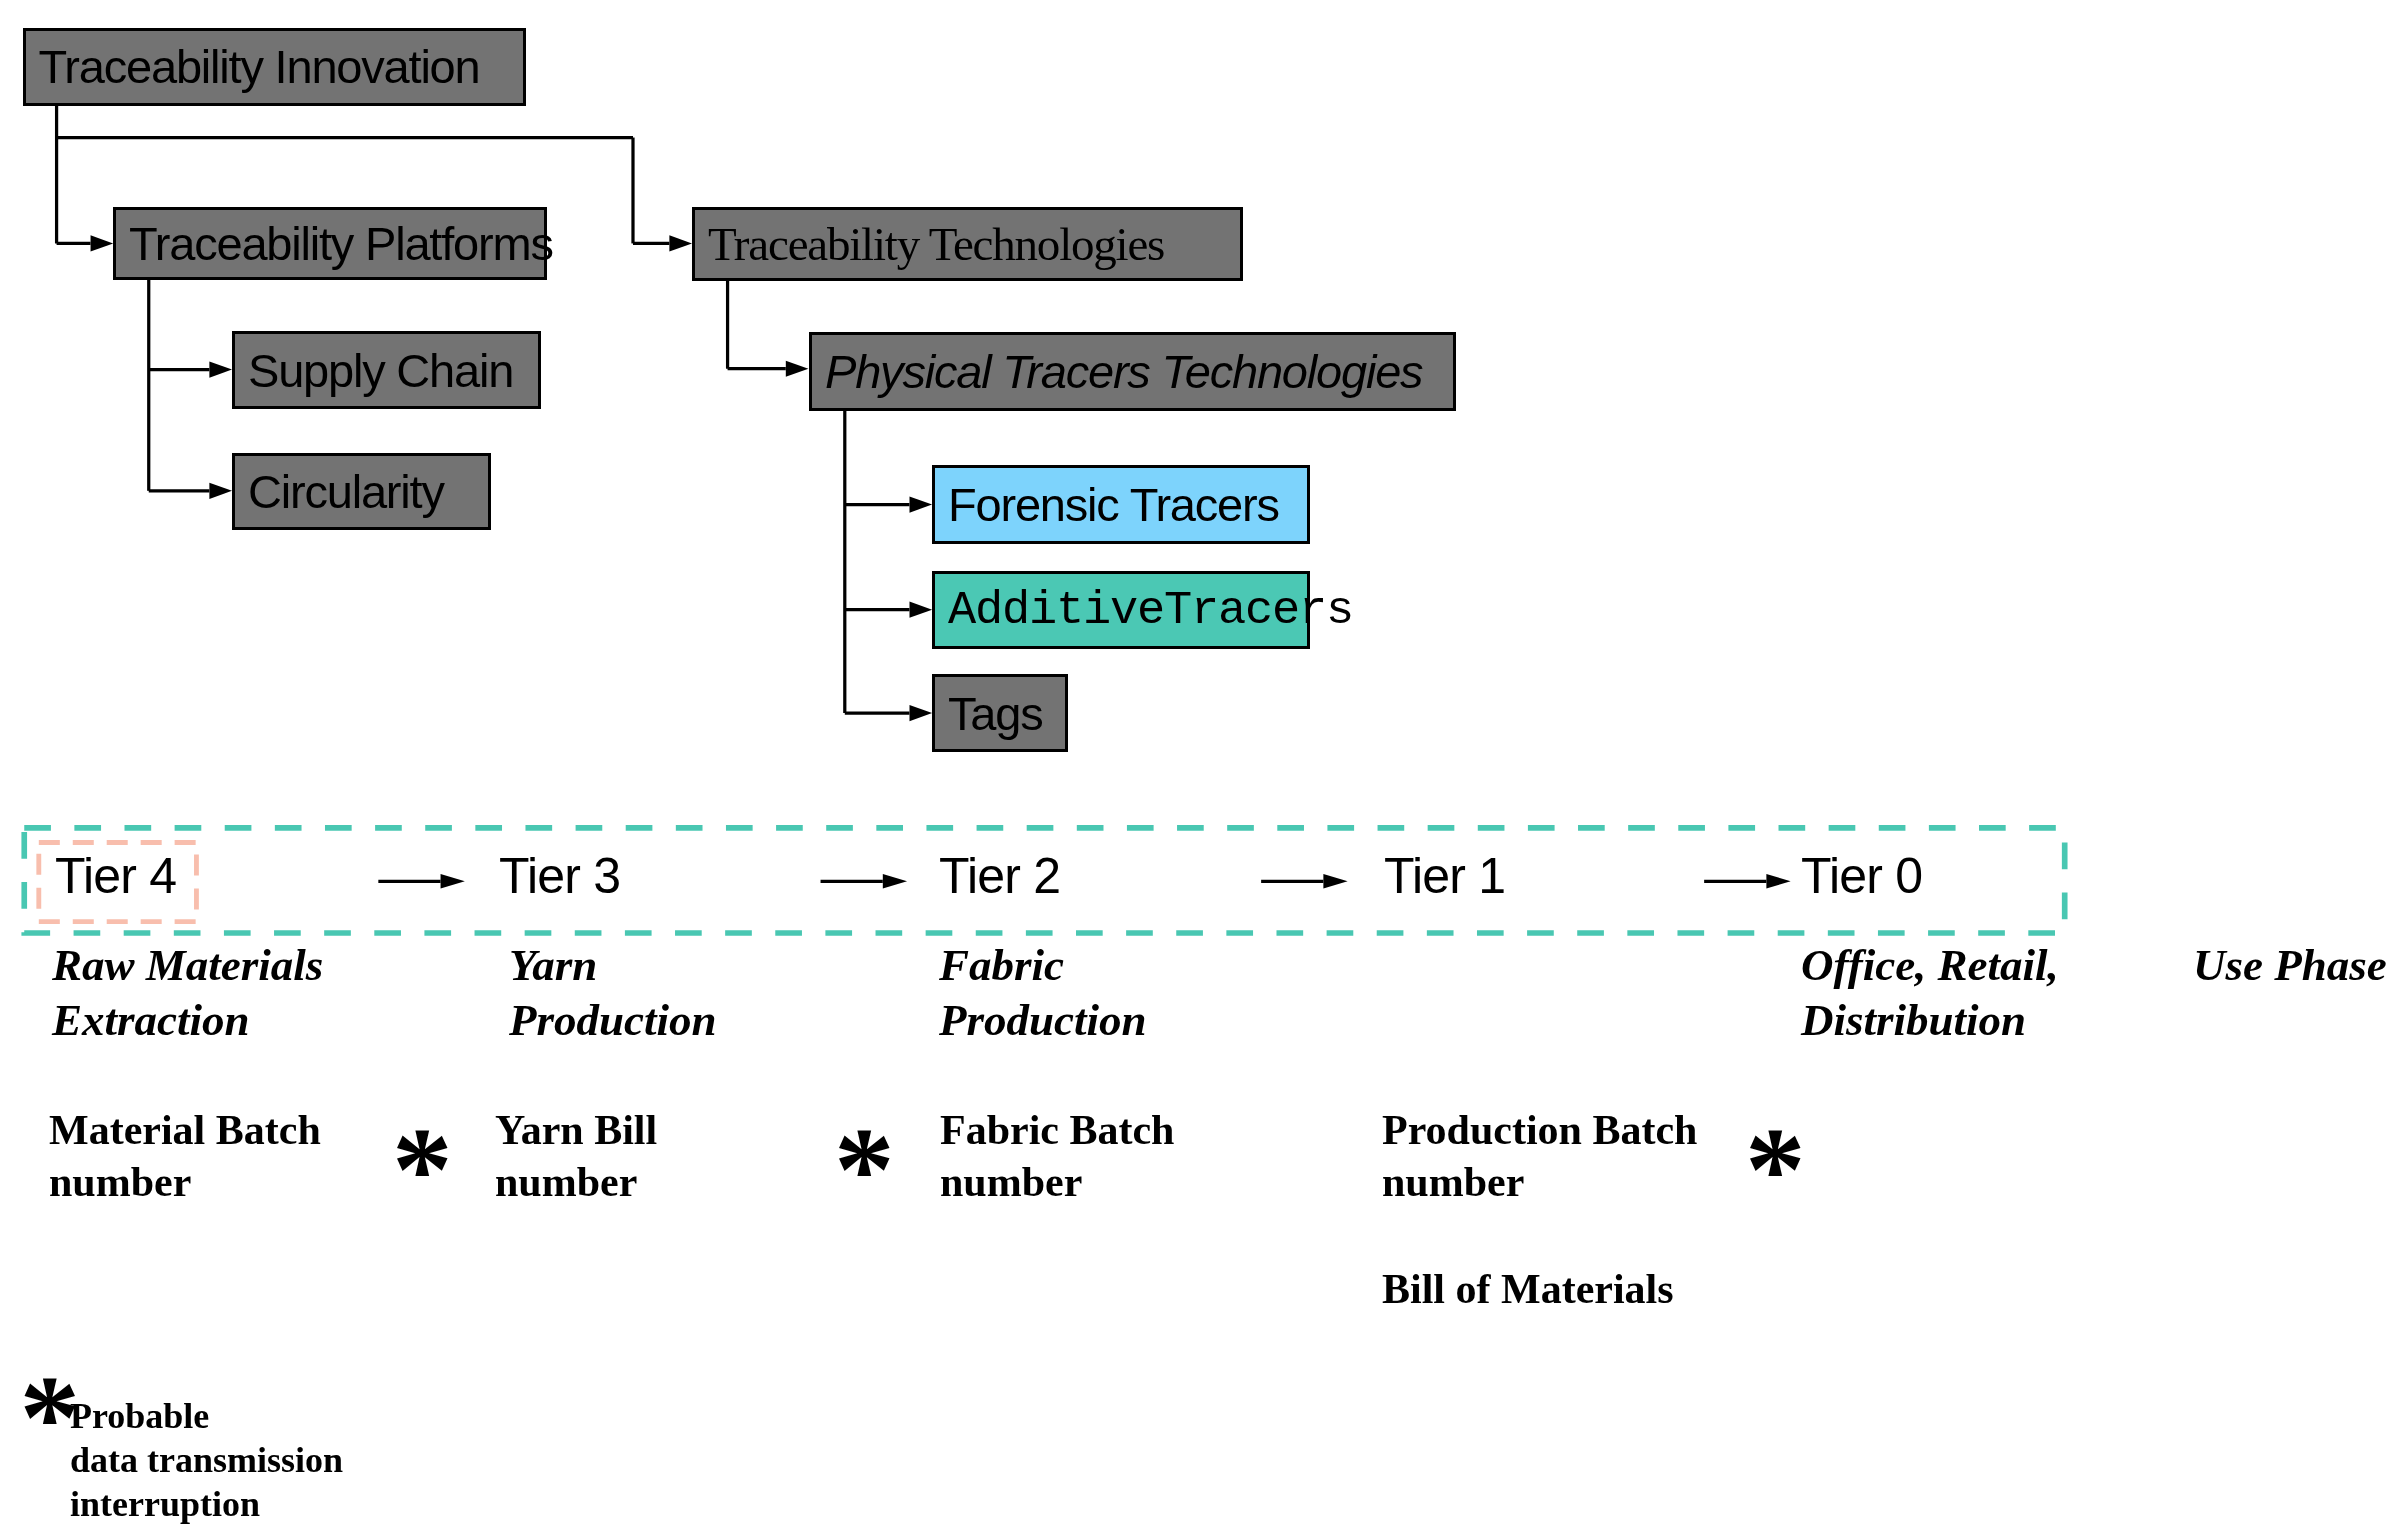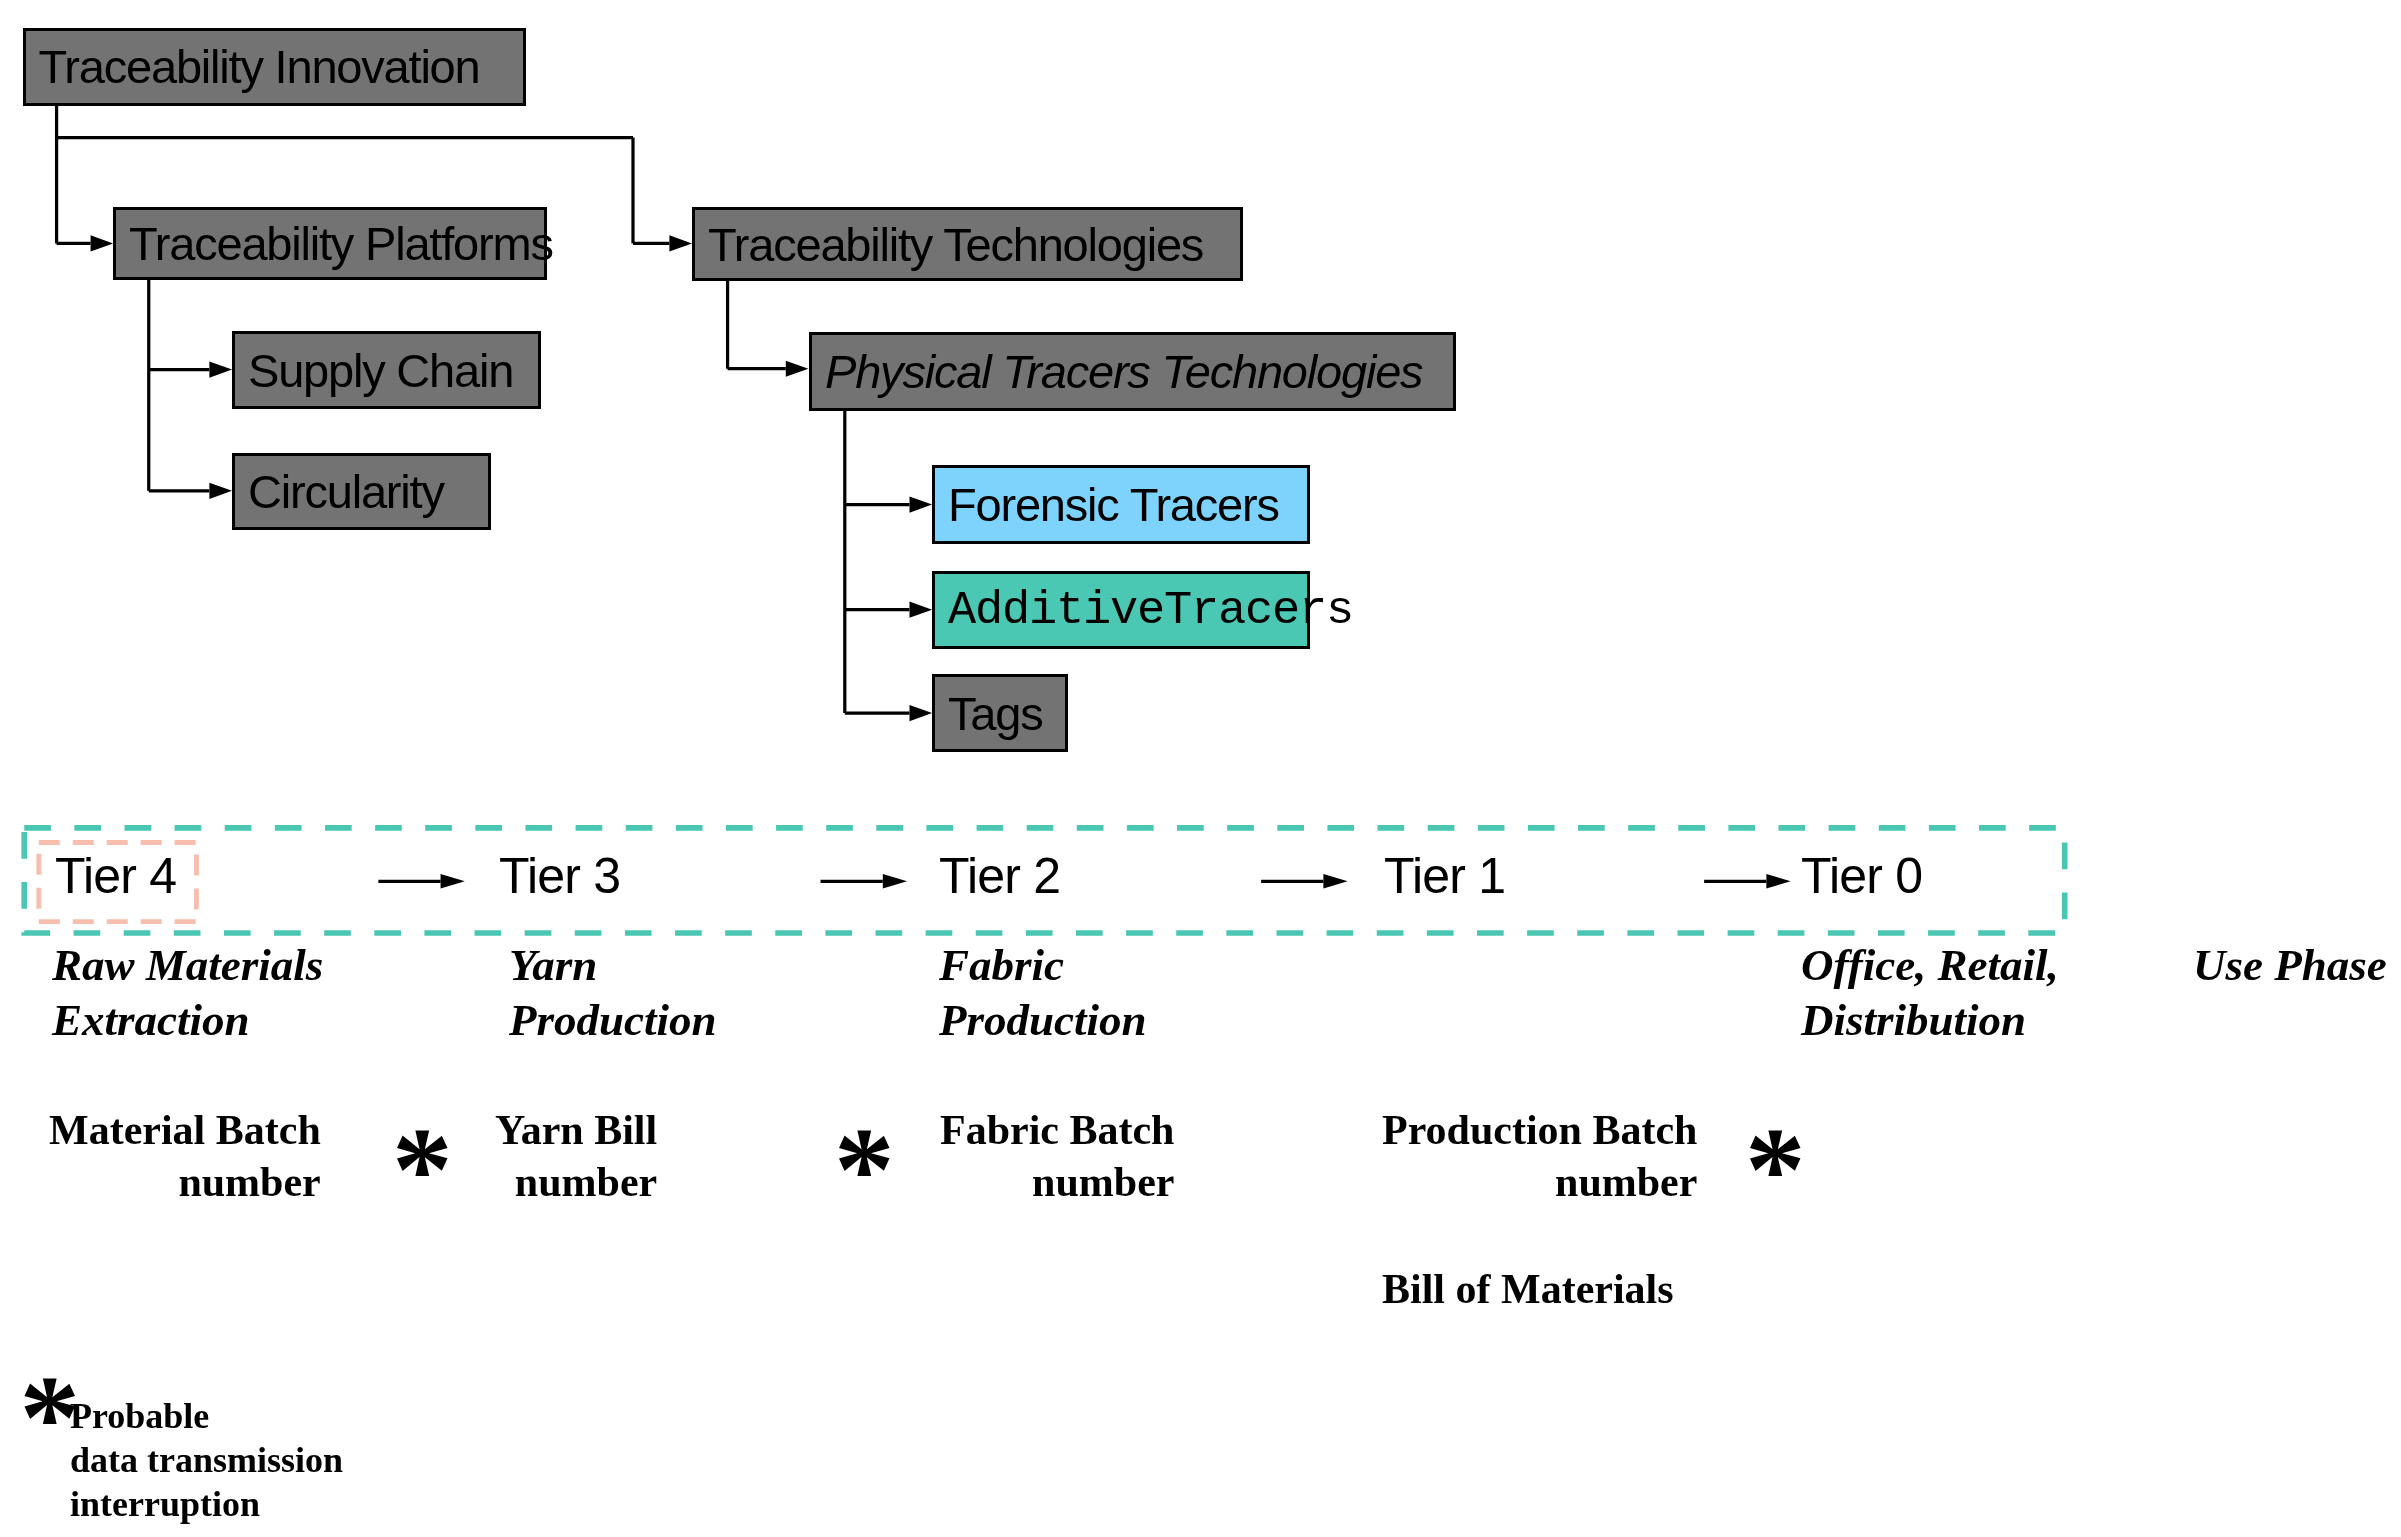--- a/index.html
+++ b/index.html
@@ -7,21 +7,21 @@
        font-family:"Liberation Sans",sans-serif;color:#000;}
   #canvas{position:absolute;left:0;top:0;width:2401px;height:1537px;}
   svg.layer{position:absolute;left:0;top:0;}
   .box{position:absolute;box-sizing:border-box;border:3.2px solid #000;background:#737373;
        display:flex;align-items:center;padding:0 6.5px 0 13px;
        font:47px/1 "Liberation Sans",sans-serif;letter-spacing:-1.2px;white-space:nowrap;}
   .box.pink{background:#7dd3fc;}
   .box.teal{background:#4BC8B4;}
   .tier-label{position:absolute;font:50px/1 "Liberation Sans",sans-serif;letter-spacing:-0.8px;white-space:nowrap;}
   .stage{position:absolute;font:italic 700 45px/55px "Liberation Serif",serif;white-space:pre-line;}
-  .record{position:absolute;font:700 42px/52px "Liberation Serif",serif;white-space:pre-line;text-align:right;}
+  .record{position:absolute;font:700 42px/52px "Liberation Serif",serif;white-space:pre-line;}
   .ast{position:absolute;font:700 121px/1 "Liberation Serif",serif;white-space:nowrap;}
   .note{position:absolute;font:700 36px/44px "Liberation Serif",serif;white-space:pre-line;}
 </style>
 </head>
 <body>
 
 <div id="canvas">
 
   <svg class="layer" width="2401" height="1537" viewBox="0 0 2970 1901">
 
@@ -68,21 +68,21 @@
       <polygon points="2215,1090 2185,1081 2185,1099"></polygon>
     </g>
   </svg>
 
   <div class="box" style="left:22.6px;top:27.5px;width:503px;height:78px;">
     <span>Traceability Innovation</span>
   </div>
   <div class="box" style="left:113px;top:207px;width:434px;height:73px;text-align:center;">
     <span>Traceability Platforms</span>
   </div>
-  <div class="box" style="left:692px;top:207px;width:551px;height:74px;">
+  <div class="box" style="left:692px;top:207px;width:551px;height:74px;font-family:Liberation Serif, serif;">
     <span>Traceability Technologies</span>
   </div>
   <div class="box" style="left:232px;top:331px;width:309px;height:78px;">
     <span>Supply Chain</span>
   </div>
   <div class="box" style="left:232px;top:453px;width:259px;height:77px;">
     <span>Circularity</span>
   </div>
   <div class="box" style="left:809px;top:332px;width:647px;height:79px;font-style:italic;">
     <span>Physical Tracers Technologies</span>

